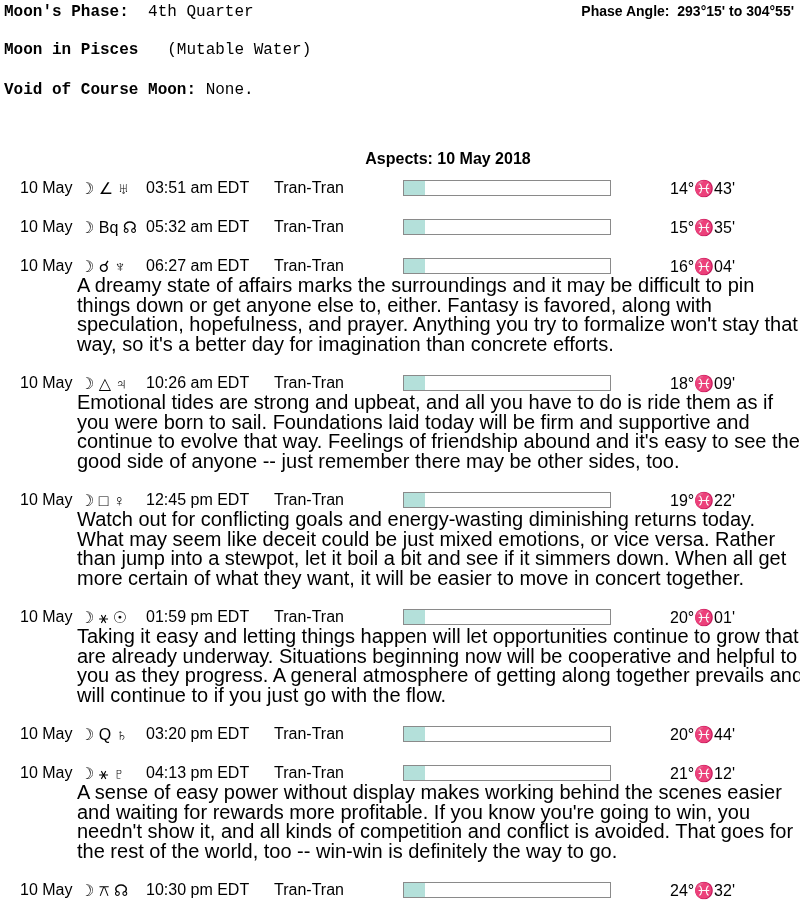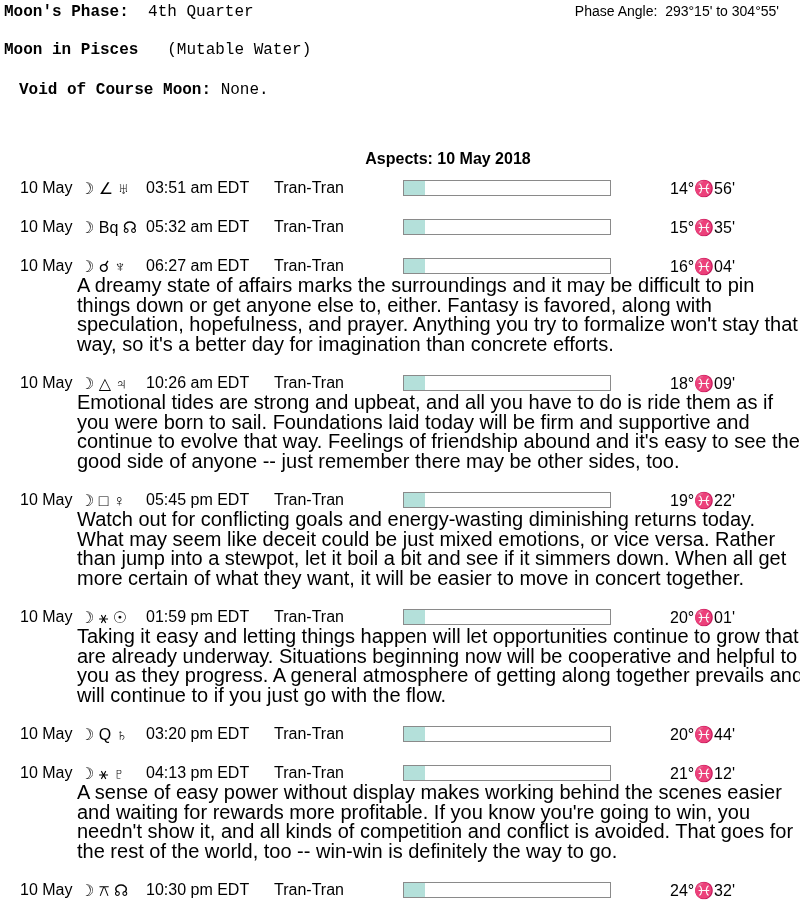--- a/index.html
+++ b/index.html
@@ -4,22 +4,22 @@
 <style>
   html, body { margin: 0; padding: 0; background: #ffffff; }
   body {
     width: 800px; height: 902px; overflow: hidden; position: relative;
     font-family: "Liberation Sans", sans-serif; font-size: 16px; color: #000;
   }
   .hdr { position: absolute; left: 4px; font-size: 16px; white-space: nowrap; font-family: Liberation Mono, monospace; }
   .hdr b { font-weight: bold; }
   #phase { top: 3px; }
   #sign { top: 41px; }
-  #void { top: 81px; margin-left: 15px; }
-  #angle { position: absolute; top: 3px; right: 21px; font-size: 14px; white-space: pre; }
+  #void { top: 81px; }
+  #angle { position: absolute; top: 3px; right: 6px; font-size: 14px; white-space: pre; font-weight: bold; }
   #aspects-title { position: absolute; top: 150px; left: 0; width: 800px; text-align: center; font-weight: bold; padding-left: 96px; box-sizing: border-box; }
   .aspect { position: absolute; left: 16px; width: 800px; }
   .aspect .line { position: relative; height: 19px; white-space: pre; }
   .aspect .date { position: absolute; left: 4px; }
   .aspect .glyphs { position: absolute; left: 64px; }
   .aspect .time { position: absolute; left: 130px; }
   .aspect .kind { position: absolute; left: 258px; }
   .aspect .bar { position: absolute; left: 387px; top: 1px; width: 206px; height: 14px; border: 1px solid #8a8a8a; background: #fff; }
   .aspect .bar .fill { position: absolute; left: 0; top: 0; bottom: 0; width: 21px; background: #b4e0da; }
   .aspect .pos { position: absolute; left: 654px; }
@@ -39,35 +39,35 @@
 </div>
 <div class="hdr" id="void">
   <b>Void of Course Moon:</b>
   <span>None.</span>
 </div>
 
 <div id="aspects-title">Aspects: 10 May 2018</div>
 
 <div id="aspect-list">
     <div class="aspect" style="top: 179px;">
-      <div class="line"><span class="date">10 May</span><span class="glyphs">☽ ∠ ♅</span><span class="time">03:51 am EDT</span><span class="kind">Tran-Tran</span><span class="bar"><span class="fill"></span></span><span class="pos">14°♓56'</span></div>
+      <div class="line"><span class="date">10 May</span><span class="glyphs">☽ ∠ ♅</span><span class="time">03:51 am EDT</span><span class="kind">Tran-Tran</span><span class="bar"><span class="fill"></span></span><span class="pos">14°♓43'</span></div>
     </div>
     <div class="aspect" style="top: 218px;">
       <div class="line"><span class="date">10 May</span><span class="glyphs">☽ Bq ☊</span><span class="time">05:32 am EDT</span><span class="kind">Tran-Tran</span><span class="bar"><span class="fill"></span></span><span class="pos">15°♓35'</span></div>
     </div>
     <div class="aspect" style="top: 257px;">
       <div class="line"><span class="date">10 May</span><span class="glyphs">☽ ☌ ♆</span><span class="time">06:27 am EDT</span><span class="kind">Tran-Tran</span><span class="bar"><span class="fill"></span></span><span class="pos">16°♓04'</span></div>
       <div class="desc">A dreamy state of affairs marks the surroundings and it may be difficult to pin things down or get anyone else to, either. Fantasy is favored, along with speculation, hopefulness, and prayer. Anything you try to formalize won't stay that way, so it's a better day for imagination than concrete efforts.</div>
     </div>
     <div class="aspect" style="top: 374px;">
       <div class="line"><span class="date">10 May</span><span class="glyphs">☽ △ ♃</span><span class="time">10:26 am EDT</span><span class="kind">Tran-Tran</span><span class="bar"><span class="fill"></span></span><span class="pos">18°♓09'</span></div>
       <div class="desc">Emotional tides are strong and upbeat, and all you have to do is ride them as if you were born to sail. Foundations laid today will be firm and supportive and continue to evolve that way. Feelings of friendship abound and it's easy to see the good side of anyone -- just remember there may be other sides, too.</div>
     </div>
     <div class="aspect" style="top: 491px;">
-      <div class="line"><span class="date">10 May</span><span class="glyphs">☽ □ ♀</span><span class="time">05:45 pm EDT</span><span class="kind">Tran-Tran</span><span class="bar"><span class="fill"></span></span><span class="pos">19°♓22'</span></div>
+      <div class="line"><span class="date">10 May</span><span class="glyphs">☽ □ ♀</span><span class="time">12:45 pm EDT</span><span class="kind">Tran-Tran</span><span class="bar"><span class="fill"></span></span><span class="pos">19°♓22'</span></div>
       <div class="desc">Watch out for conflicting goals and energy-wasting diminishing returns today. What may seem like deceit could be just mixed emotions, or vice versa. Rather than jump into a stewpot, let it boil a bit and see if it simmers down. When all get more certain of what they want, it will be easier to move in concert together.</div>
     </div>
     <div class="aspect" style="top: 608px;">
       <div class="line"><span class="date">10 May</span><span class="glyphs">☽ ⚹ ☉</span><span class="time">01:59 pm EDT</span><span class="kind">Tran-Tran</span><span class="bar"><span class="fill"></span></span><span class="pos">20°♓01'</span></div>
       <div class="desc">Taking it easy and letting things happen will let opportunities continue to grow that are already underway. Situations beginning now will be cooperative and helpful to you as they progress. A general atmosphere of getting along together prevails and will continue to if you just go with the flow.</div>
     </div>
     <div class="aspect" style="top: 725px;">
       <div class="line"><span class="date">10 May</span><span class="glyphs">☽ Q ♄</span><span class="time">03:20 pm EDT</span><span class="kind">Tran-Tran</span><span class="bar"><span class="fill"></span></span><span class="pos">20°♓44'</span></div>
     </div>
     <div class="aspect" style="top: 764px;">

